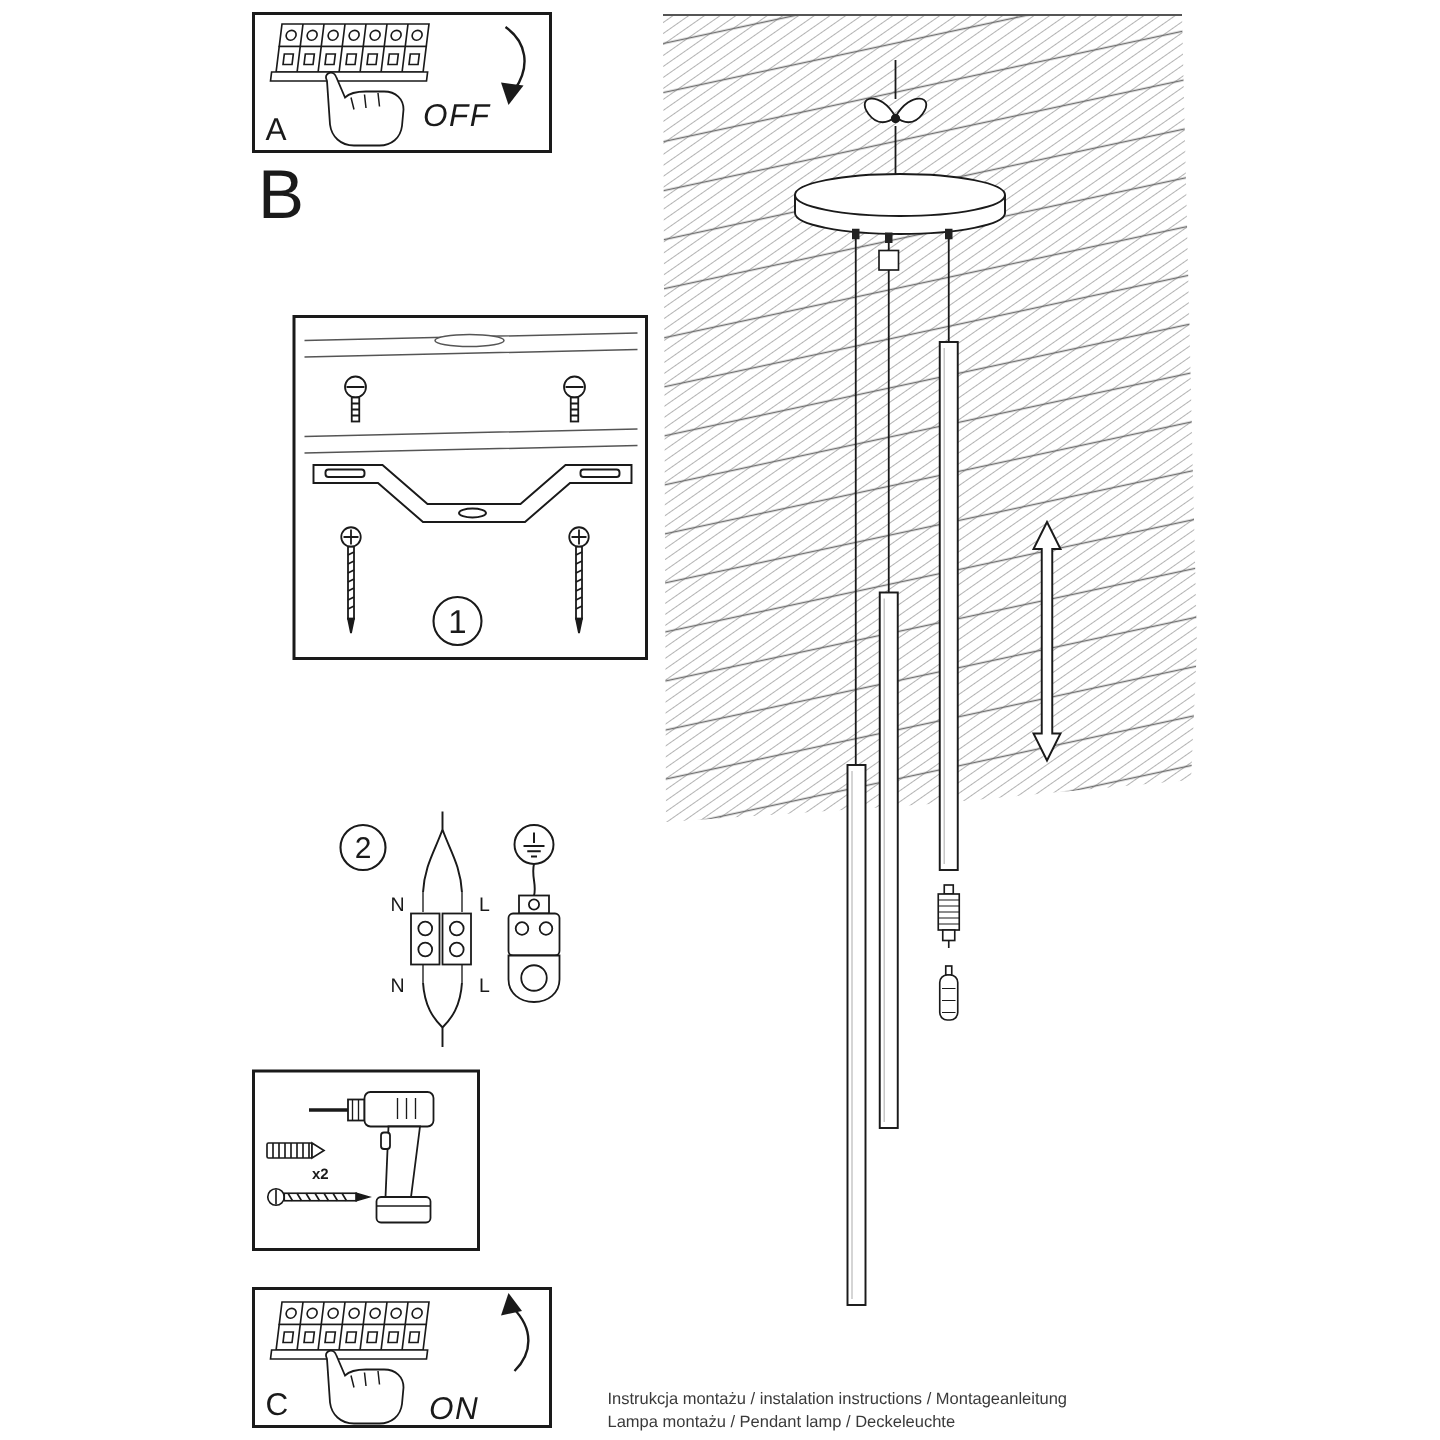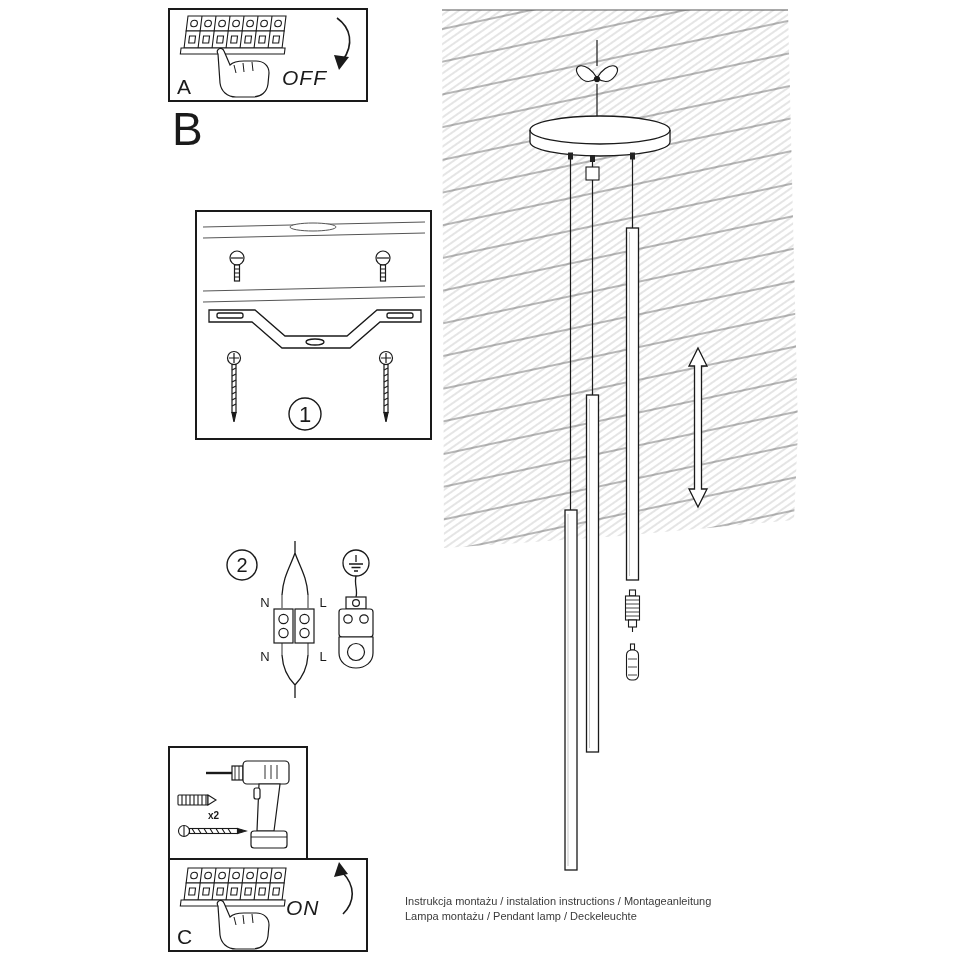--- a/index.html
+++ b/index.html
@@ -2,21 +2,21 @@
 <html><head>
 <meta charset="utf-8">
 <style>
   html,body{margin:0;padding:0;background:#fff;}
   #stage{position:relative;width:960px;height:960px;background:#fff;overflow:hidden;
          font-family:"Liberation Sans",sans-serif;color:#1a1a1a;}
   .panel{position:absolute;border:2px solid #1a1a1a;background:#fff;box-sizing:border-box;}
   .corner-letter{position:absolute;left:7px;bottom:1px;font-size:21px;}
   .state-label{position:absolute;font-size:21px;letter-spacing:1px;font-style:italic;}
   .bigB{position:absolute;left:172px;top:102px;font-size:46px;}
-  .caption{position:absolute;left:405px;font-size:11px;color:#3a3a3a;white-space:nowrap;}
+  .caption{position:absolute;left:405px;font-size:11px;color:#3a3a3a;white-space:nowrap;margin-top:32px;}
   svg{display:block;}
   svg text{font-family:"Liberation Sans",sans-serif;fill:#1a1a1a;}
 </style>
 </head>
 <body>
 
 <div id="stage">
 
   <svg width="0" height="0" style="position:absolute">
     <defs>
@@ -141,21 +141,21 @@
       <rect x="131" y="62" width="20" height="12"></rect>
         <circle cx="141" cy="68" r="3.4"></circle>
       <rect x="124" y="74" width="34" height="28" rx="3"></rect>
       <circle cx="133" cy="84" r="4.2"></circle>
         <circle cx="149" cy="84" r="4.2"></circle>
       <path d="M124,102 h34 v16 c0,9 -7.6,15 -17,15 c-9.4,0 -17,-6 -17,-15 z"></path>
       <circle cx="141" cy="117" r="8.5"></circle>
     </g>
   </svg>
 
-  <div class="panel" style="left:168px;top:746px;width:140px;height:121px;">
+  <div class="panel" style="left:168px;top:713px;width:152px;height:121px;">
     <svg width="148" height="117" viewBox="0 0 148 117">
       <g transform="translate(8,47)" stroke="#1a1a1a" fill="#fff" stroke-width="1.1">
         <rect x="0" y="0" width="30" height="10" rx="1"></rect>
         <path d="M4,0 V10 M8,0 V10 M12,0 V10 M16,0 V10 M20,0 V10 M24,0 V10 M28,0 V10" fill="none"></path>
         <polygon points="30,0 38,5 30,10"></polygon>
       </g>
       <text x="38" y="71" font-size="10" font-weight="bold">x2</text>
       <g transform="translate(8,78)" stroke="#1a1a1a" fill="#fff" stroke-width="1.1">
         <circle cx="6" cy="5" r="5.5"></circle>
           <path d="M6,0 V10" fill="none"></path>
@@ -180,21 +180,21 @@
   <div class="panel" style="left:168px;top:858px;width:200px;height:94px;">
     <svg width="196" height="90" viewBox="0 0 196 90">
       <use href="#tstrip" transform="translate(18,8)"></use>
       <use href="#hand" transform="translate(40,44)"></use>
       <g>
         <path d="M173,54 C185,42 186,26 172,12" stroke="#1a1a1a" fill="none" stroke-width="1.6"></path>
         <polygon points="164,17 178,14 169,2" fill="#1a1a1a"></polygon>
       </g>
     </svg>
     <span class="corner-letter">C</span>
-    <span class="state-label" style="left:116px;top:36px;">ON</span>
+    <span class="state-label" style="left:116px;top:68px;">ON</span>
   </div>
 
   <svg style="position:absolute;left:420px;top:0;" width="400" height="900" viewBox="0 0 400 900">
     <defs>
       <pattern id="grain" width="6" height="6" patternUnits="userSpaceOnUse" patternTransform="rotate(55)">
         <line x1="1" y1="0" x2="1" y2="6" stroke="#b3b3b3" stroke-width="0.7"></line>
       </pattern>
       <pattern id="boards" width="300" height="32" patternUnits="userSpaceOnUse" patternTransform="rotate(-12)">
         <line x1="0" y1="1" x2="300" y2="1" stroke="#6f6f6f" stroke-width="1"></line>
       </pattern>

